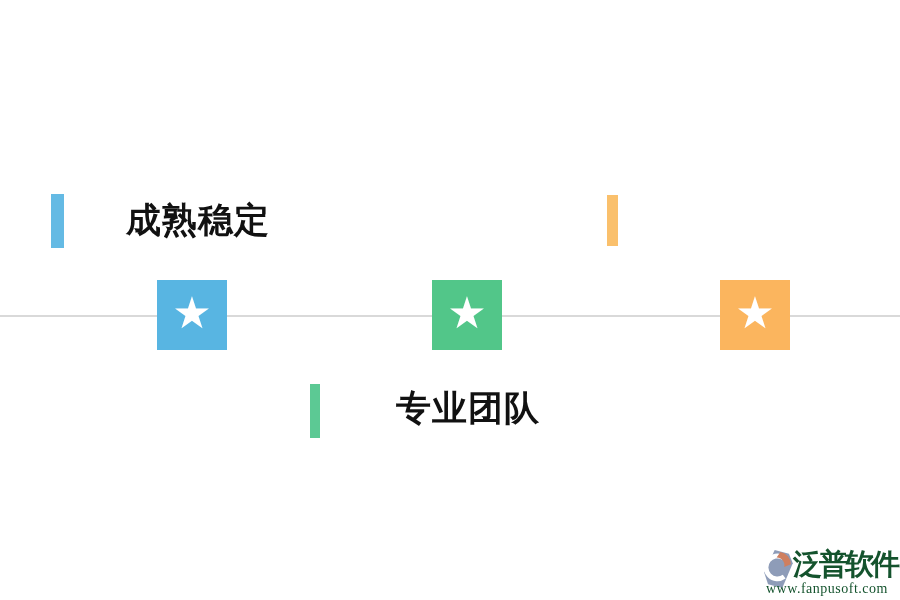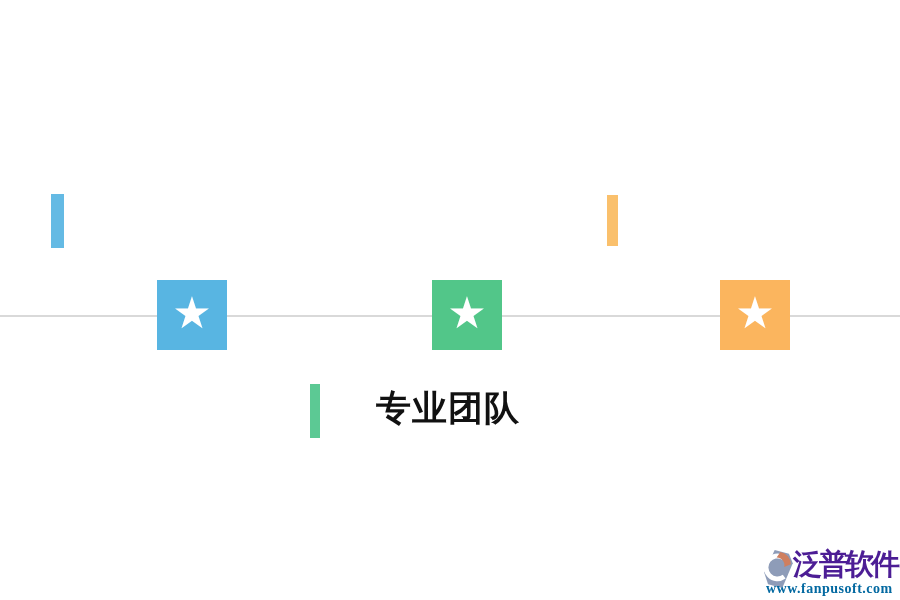--- a/index.html
+++ b/index.html
@@ -21,31 +21,31 @@
   .tile-2 {left:720px; background:#FBB55E;}
   .accent-bar {position:absolute; z-index:2;}
   .bar-0 {left:51px;  top:194px; width:13px; height:54px; background:#64BAE4;}
   .bar-1 {left:310px; top:384px; width:10px; height:54px; background:#5CC994;}
   .bar-2 {left:607px; top:195px; width:11px; height:51px; background:#FAC06C;}
   .feature-text {
     position:absolute; font-size:35px; font-weight:bold; color:#111111;
     letter-spacing:1px; white-space:nowrap; line-height:1; z-index:2;
   }
   .text-0 {left:126px; top:202px;}
-  .text-1 {left:376px; top:390px;}
+  .text-1 {left:396px; top:390px;}
   .text-2 {left:692px; top:203px;}
   .logo {position:absolute; left:0; top:0; z-index:3;}
   .logo-icon {position:absolute; left:764px; top:550px;}
   .logo-name {
     position:absolute; left:793px; top:549px; font-size:29px; font-weight:bold;
-    color:#4c1d95; letter-spacing:-3px; white-space:nowrap; line-height:1.1;
+    color:#14532d; letter-spacing:-3px; white-space:nowrap; line-height:1.1;
   }
   .logo-url {
-    position:absolute; left:766px; top:582px; font-size:14px; font-weight:bold;
-    color:#0369a1; font-family:"Liberation Serif", serif; letter-spacing:0.5px;
+    position:absolute; left:766px; top:582px; font-size:14px; font-weight:normal;
+    color:#14532d; font-family:"Liberation Serif", serif; letter-spacing:0.5px;
     line-height:1; white-space:nowrap;
   }
 </style>
 </head>
 <body>
 
 <div class="canvas">
 
   <div class="divider"></div>
 
@@ -53,20 +53,21 @@
     <span class="star">★</span>
   </div>
   <div class="tile tile-1">
     <span class="star">★</span>
   </div>
   <div class="tile tile-2">
     <span class="star">★</span>
   </div>
 
   <div class="accent-bar bar-0"></div>
+  <div class="feature-text text-0">成熟稳定</div>
 
   <div class="accent-bar bar-1"></div>
   <div class="feature-text text-1">专业团队</div>
 
   <div class="accent-bar bar-2"></div>
 
   <div class="logo">
     <svg class="logo-icon" width="29" height="38" viewBox="0 0 30 40" aria-hidden="true">
       <polygon points="11,0 26,4 30,14 19,40 4,36 0,24" fill="#8E9CB8"></polygon>
       <path d="M20 8 A12 12 0 1 0 21 28" stroke="#ffffff" stroke-width="5" fill="none"></path>

